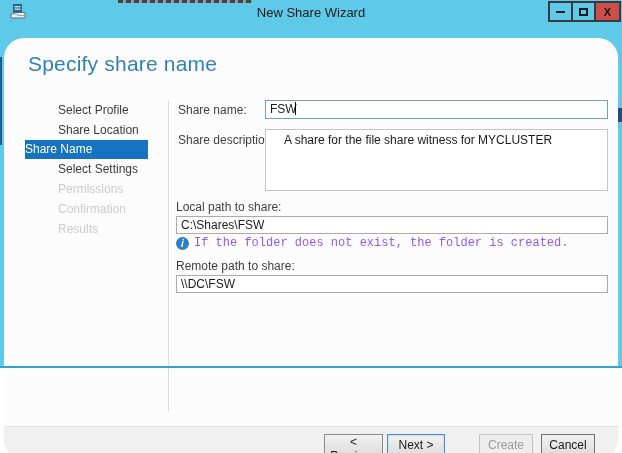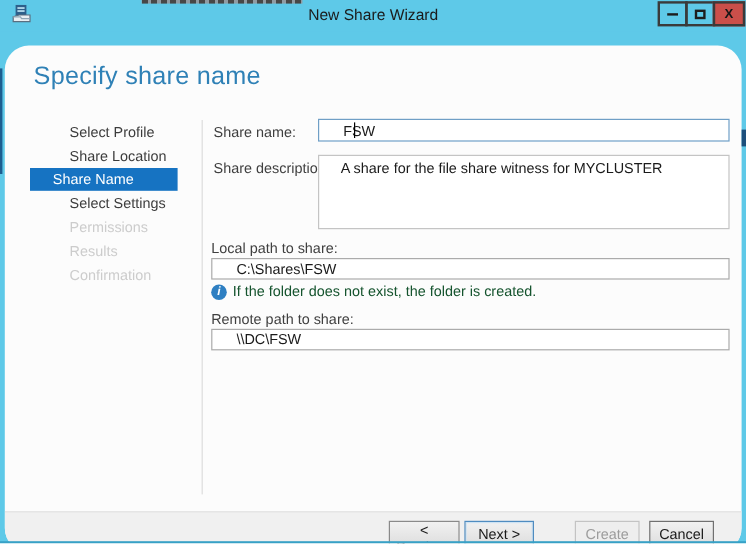--- a/index.html
+++ b/index.html
@@ -2,21 +2,21 @@
 <html><head>
 <meta charset="utf-8">
 <style>
   * { margin:0; padding:0; box-sizing:border-box; }
   html,body { background:#ffffff; }
   body { font-family:"Liberation Sans","DejaVu Sans",sans-serif; }
 
   .stage { position:relative; width:622px; height:453px; background:#ffffff; overflow:hidden; }
 
   
-  .window { position:absolute; left:0; top:0; width:622px; height:453px; background:#5ec9e8; }
+  .window { position:absolute; left:0; top:0; width:622px; height:368px; background:#5ec9e8; }
   .bottom-edge { position:absolute; left:0; bottom:0; width:100%; height:2px; background:#38a1c6; }
 
   .titlebar { position:absolute; left:0; top:0; width:100%; height:26px; background:#5ec9e8; }
   .title { position:absolute; left:0; right:0; top:5px; text-align:center; font-size:13px; color:#1b1b1b; }
   .app-icon { position:absolute; left:10px; top:4px; width:17px; height:17px; }
 
   .controls { position:absolute; top:1px; right:1px; display:flex; }
   .wbtn { width:25px; height:21px; border:2px solid #3a3a3a; margin-left:-2px;
           display:flex; align-items:center; justify-content:center; background:transparent; cursor:default; }
   .wbtn.close { background:#ca4f4a; width:27px; font-size:11px; font-weight:bold; color:#161616; }
@@ -29,38 +29,38 @@
   .artifact-left { position:absolute; left:0; top:57px; width:2px; height:88px; background:#1d5e8f; }
   .artifact-right { position:absolute; left:618px; top:108px; width:4px; height:14px; background:#1d4f7c; }
 
   
   .wbody { position:absolute; left:4px; top:38px; width:614px; height:422px; background:#fcfcfc; overflow:hidden;border-radius:20px; }
   .heading { position:absolute; left:24px; top:14px; font-size:21px; font-weight:normal; color:#2f81b6; letter-spacing:0.2px; }
 
   
   .sidebar { position:absolute; left:0; top:62px; width:164px; }
   .side-item { height:20px; line-height:20px; font-size:12px; color:#3c3c3c; padding-left:54px; cursor:default; }
-  .side-item.selected { background:#1673c2; color:#ffffff; margin-left:21px; margin-right:20px; padding-left:19px; height:19px; line-height:19px; }
+  .side-item.selected { background:#1673c2; color:#ffffff; margin-left:21px; margin-right:20px; padding-left:0; height:19px; line-height:19px; }
   .side-item.disabled { color:#cccccc; }
   .divider { position:absolute; left:164px; top:62px; width:1px; height:312px; background:#dcdcdc; }
 
   
   .flabel { position:absolute; font-size:12px; color:#3f3f3f; white-space:nowrap; }
   .tbox { border:1px solid #ababab; background:#ffffff; font-family:"Liberation Sans","DejaVu Sans",sans-serif;
-          font-size:12px; color:#1a1a1a; padding:1px 20px; outline:none; }
+          font-size:12px; color:#1a1a1a; padding:1px 4px; outline:none; }
   .input-wrap { position:absolute; }
   .input-wrap input { width:100%; height:100%; }
   .caret { position:absolute; left:30px; top:3px; width:1px; height:13px; background:#000; }
   #share-name-input { border-color:#6f9fc6; }
   textarea.tbox { resize:none; overflow:hidden; padding:3px 18px; border-color:#c4c4c4; }
 
   .note-row { position:absolute; display:flex; align-items:center; }
   .info-icon { width:13px; height:13px; border-radius:50%; background:#2e7fc2; color:#fff;
                font-size:10px; font-weight:bold; font-style:italic; line-height:13px; text-align:center; margin-right:5px; flex:0 0 auto; }
-  .note-text { font-size:12px; color:#14532d; white-space:nowrap; }
+  .note-text { font-size:12px; color:#8b5cf6; white-space:nowrap;font-family:Liberation Mono, monospace; }
 
   
   .footer { position:absolute; left:0; bottom:0; width:100%; height:34px; background:#f0f0f0; border-top:1px solid #e2e2e2; }
   .btn { position:absolute; top:7px; height:21px; font-family:"Liberation Sans","DejaVu Sans",sans-serif;
          font-size:12px; color:#1a1a1a; background:linear-gradient(#f1f1f1,#dedede);
          border:1px solid #8a8a8a; text-align:center; cursor:default; }
   .btn.prev   { left:320px; width:59px; }
   .btn.next   { left:383px; width:58px; border:1px solid #4f8cc0; box-shadow:0 0 0 1px #cfe3f3 inset; }
   .btn.create { left:475px; width:54px; border-color:#c3c3c3; color:#9c9c9c; background:#eeeeee; }
   .btn.cancel { left:537px; width:54px; border-color:#707070; }
@@ -95,22 +95,22 @@
 
     <div class="wbody">
       <h1 class="heading">Specify share name</h1>
 
       <div class="sidebar">
         <div class="side-item">Select Profile</div>
         <div class="side-item">Share Location</div>
         <div class="side-item selected">Share Name</div>
         <div class="side-item">Select Settings</div>
         <div class="side-item disabled">Permissions</div>
+        <div class="side-item disabled">Confirmation</div>
         <div class="side-item disabled">Results</div>
-        <div class="side-item disabled">Confirmation</div>
       </div>
       <div class="divider"></div>
 
       <span class="flabel" style="left:174px; top:65px;">Share name:</span>
       <div class="input-wrap" style="left:261px; top:61px; width:343px; height:19px;">
         <input id="share-name-input" class="tbox" type="text" value="FSW" style="">
         <span class="caret"></span>
       </div>
 
       <span class="flabel" style="left:174px; top:95px;">Share description:</span>

